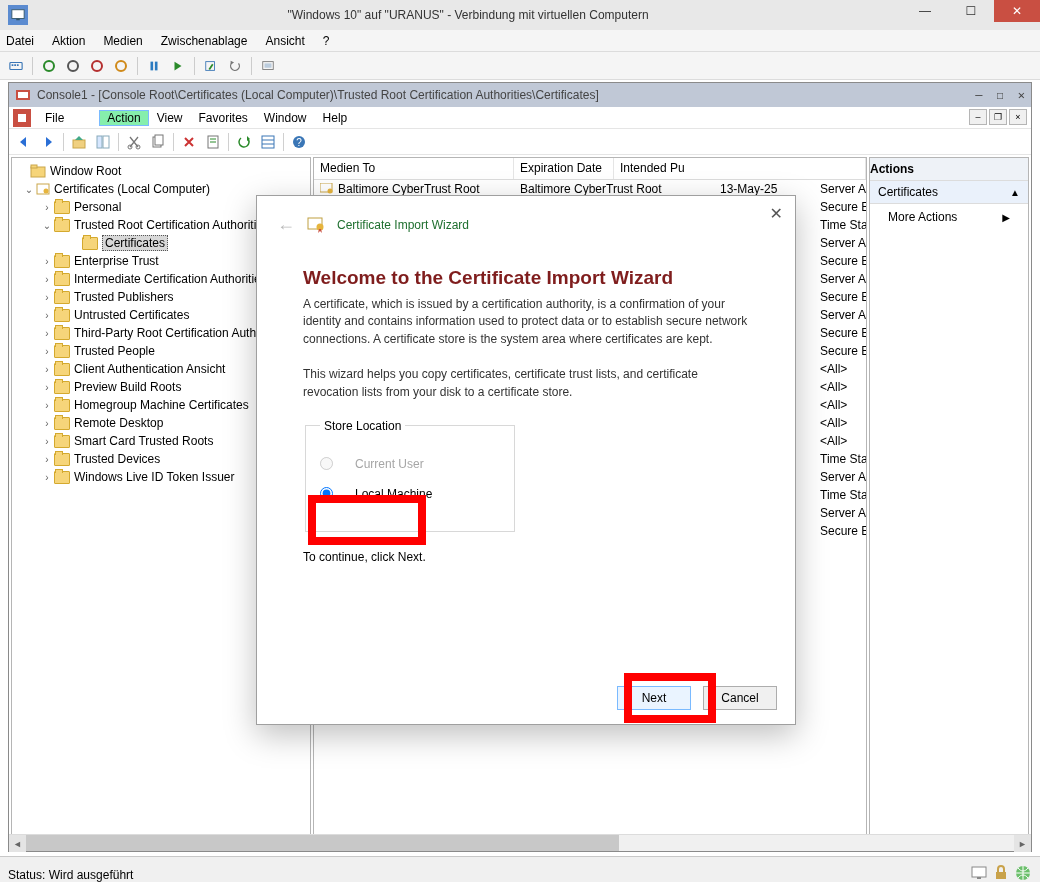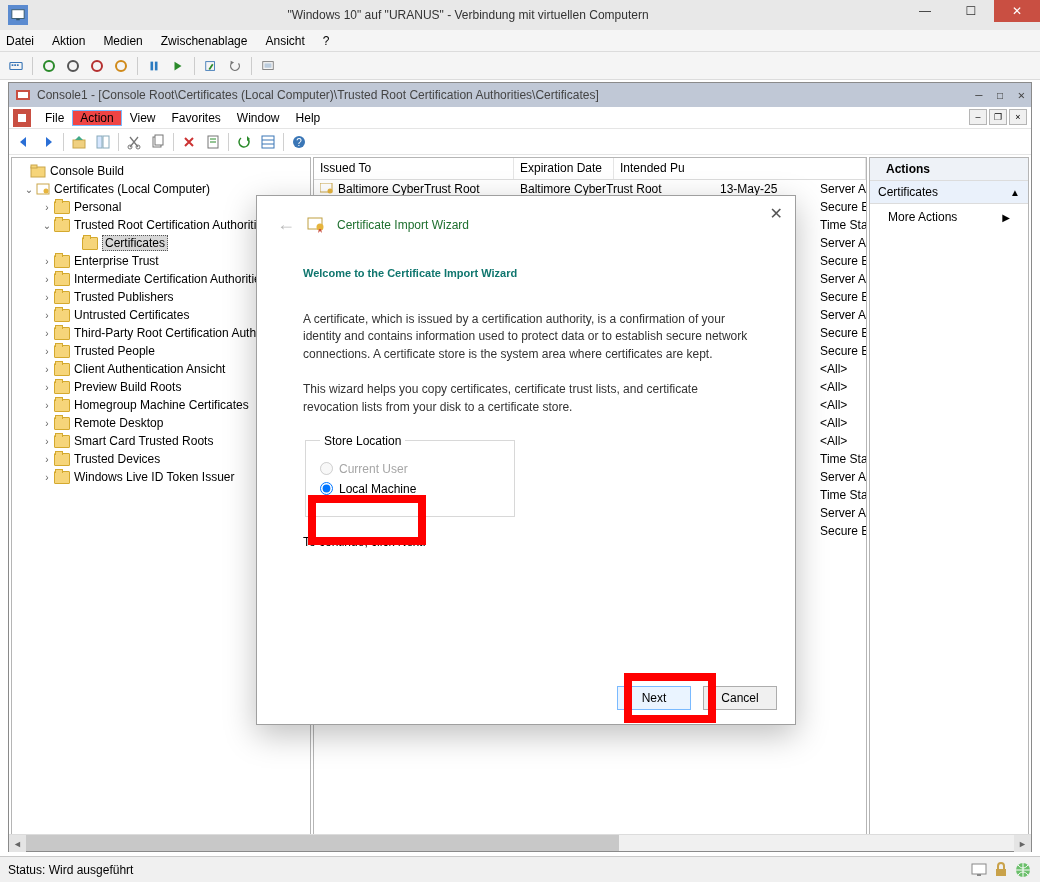--- a/index.html
+++ b/index.html
@@ -30,21 +30,21 @@
   .mmc-titlebar .spacer { flex:1; }
   .mmc-tb-btns { display:flex; gap:14px; }
   .mmc-tb-btns span { font-family:monospace; }
   .mmc-tb-icon { width:16px; height:16px; margin-right:6px; }
   .mmc-tb-icon svg { width:16px; height:16px; }
 
   .mmc-menu { height:22px; background:#fff; display:flex; align-items:center; padding:0 4px; border-bottom:1px solid #e5e5e5; position:relative; }
   .mmc-menu .mfile-icon { width:18px; height:18px; margin-right:6px; background:#c94f42; display:flex; align-items:center; justify-content:center; }
   .mmc-menu .mfile-icon svg { width:12px; height:12px; fill:#fff; }
   .mmc-menu span.mi { padding:2px 8px; }
-  .mmc-menu span.mi.sel { background:#ef4444; border:1px solid #7abaff; padding:0 7px; }
+  .mmc-menu span.mi.sel { background:#86efac; border:1px solid #7abaff; padding:0 7px;margin-left:27px; }
   .mmc-right-btns { position:absolute; right:4px; top:2px; display:flex; gap:2px; }
   .mmc-right-btns div { width:18px; height:16px; border:1px solid #b5b5b5; background:#f0f0f0; font-size:9px; display:flex; align-items:center; justify-content:center; }
 
   .mmc-toolbar { height:26px; background:#fff; border-bottom:1px solid #e5e5e5; display:flex; align-items:center; padding:0 4px; gap:2px; }
   .mmc-toolbar .tb { width:22px; height:22px; display:flex; align-items:center; justify-content:center; }
   .mmc-toolbar .tb svg { width:16px; height:16px; }
   .mmc-toolbar .tsep { width:1px; height:18px; background:#d0d0d0; margin:0 2px; }
 
   .mmc-body { position:absolute; top:72px; left:0; right:0; bottom:0; display:flex; }
   .pane-tree { width:300px; border:1px solid #b5b5b5; margin:2px; overflow:hidden; background:#fff; }
@@ -72,46 +72,46 @@
   .list-row .c3{width:100px; padding-left:6px;}
   .list-row .c4{flex:1; padding-left:6px; white-space:nowrap; overflow:hidden;}
   .cert-s { width:14px; height:12px; margin-right:4px; flex-shrink:0; }
   .cert-s svg{width:14px;height:12px;}
   .list-scroll { position:absolute; left:0; right:0; bottom:0; height:17px; background:#f0f0f0; border-top:1px solid #dcdcdc; display:flex; }
   .sc-btn { width:17px; height:17px; background:#e4e4e4; display:flex; align-items:center; justify-content:center; font-size:9px; color:#666;}
   .sc-track { flex:1; background:#f0f0f0; position:relative; }
   .sc-thumb { position:absolute; left:0; top:0; width:60%; height:100%; background:#c8c8c8; }
 
   
-  .act-header { background:#eef2f7; padding:4px 16px; font-weight:bold; border-bottom:1px solid #dcdcdc; }
+  .act-header { background:#eef2f7; padding:4px 0; font-weight:bold; border-bottom:1px solid #dcdcdc; }
   .act-sect { background:#eaf1fb; padding:4px 8px; border-bottom:1px solid #dcdcdc; display:flex; justify-content:space-between; align-items:center; }
   .act-sect .chev { font-size:10px; }
   .act-item { padding:6px 18px; display:flex; justify-content:space-between; align-items:center; }
   .act-item .chev{ font-size:10px; }
 
   
-  .statusbar { position:absolute; left:0; right:0; bottom:0; height:26px; background:#f0f0f0; border-top:1px solid #c8c8c8; display:flex; align-items:center; padding:0 8px; font-size:12px; }
+  .statusbar { position:absolute; left:0; right:0; bottom:0; height:26px; background:#f0f0f0; border-top:1px solid #c8c8c8; display:flex; align-items:flex-end; padding:0 8px; font-size:12px; }
   .statusbar .sp { flex:1; }
   .statusbar .si { width:18px; height:18px; margin-left:4px; }
   .statusbar .si svg { width:18px; height:18px; }
 
   
   .wizard { position:absolute; left:256px; top:195px; width:540px; height:530px; background:#fff; border:1px solid #9f9f9f; box-shadow:0 10px 30px rgba(0,0,0,.25); }
   .wiz-close { position:absolute; top:8px; right:12px; font-size:16px; color:#555; }
   .wiz-head { display:flex; align-items:center; gap:12px; padding:18px 20px 6px 20px; }
   .wiz-back { color:#bbb; font-size:18px; }
   .wiz-head-icon { width:18px; height:18px; }
   .wiz-head-icon svg { width:18px; height:18px; }
   .wiz-head-title { font-size:12px; color:#1f6f2f; }
   .wiz-body { padding:20px 46px 0 46px; }
-  .wiz-h1 { font-size:11px; color:#0f766e; margin:6px 0 32px 0; font-weight:600; }
+  .wiz-h1 { font-size:19px; color:#7f1d1d; margin:6px 0 7px 0; font-weight:600; }
   .wiz-p { font-size:12px; color:#333; line-height:1.45; margin:0 0 18px 0; }
   .wiz-fieldset { border:1px solid #d8d8d8; padding:8px 14px 14px 14px; width:210px; margin-top:4px; }
   .wiz-fieldset legend { font-size:12px; padding:0 4px; }
-  .wiz-radio { display:flex; align-items:flex-start; font-size:12px; margin:6px 0; gap:6px; }
+  .wiz-radio { display:flex; align-items:flex-start; font-size:12px; margin:16px 0; gap:22px; }
   .wiz-radio input { margin:0; }
   .wiz-radio.disabled { color:#a6a6a6; }
   .wiz-cont { font-size:12px; margin-top:18px; }
   .wiz-footer { position:absolute; right:18px; bottom:14px; display:flex; gap:12px; }
   .wiz-btn { min-width:74px; height:24px; border:1px solid #adadad; background:#f0f0f0; font-size:12px; display:flex; align-items:center; justify-content:center; }
   .wiz-btn.primary { border:1px solid #7abaff; background:#eaf4ff; }
 
   
   .hl { position:absolute; border:8px solid #ff0000; pointer-events:none; }
   .hl1 { left:308px; top:495px; width:118px; height:50px; }
@@ -314,21 +314,21 @@
   <div class="mmc-body">
 
     <div class="pane-tree">
       <div class="tree">
         <div class="tree-row" style="padding-left:4px">
           <span class="tw"></span>
           <span class="folder-ico"><svg viewBox="0 0 16 16">
                 <rect x="1" y="4" width="14" height="10" fill="#f6d57a" stroke="#caa64a"></rect>
                 <rect x="1" y="2" width="6" height="3" fill="#f6d57a" stroke="#caa64a"></rect>
               </svg></span>
-          <span class="lbl">Console Build</span>
+          <span class="lbl">Window Root</span>
         </div>
         <div class="tree-row" style="padding-left:10px">
           <span class="tw">⌄</span>
           <span class="cert-ico"><svg viewBox="0 0 14 14">
                 <rect x="1" y="2" width="12" height="10" fill="#fff" stroke="#caa64a"></rect>
                 <circle cx="10" cy="9" r="2.5" fill="#e6b43c"></circle>
               </svg></span>
           <span class="lbl">Certificates (Local Computer)</span>
         </div>
         <div id="tree-nodes">
@@ -411,21 +411,21 @@
               <span class="tw">›</span>
               <span class="fld"></span>
               <span class="lbl">Windows Live ID Token Issuer</span>
             </div>
           </div>
       </div>
     </div>
 
     <div class="pane-list">
       <div class="list-header">
-        <div class="lh1">Issued To</div>
+        <div class="lh1">Medien To</div>
         <div class="lh3">Expiration Date</div>
         <div class="lh4">Intended Pu</div>
       </div>
       <div class="list-body" id="list-body">
           <div class="list-row">
             <div class="c1">
               <span class="cert-s"><svg viewBox="0 0 14 12">
                   <rect x="0" y="0" width="12" height="9" fill="#fff" stroke="#caa64a"></rect>
                   <circle cx="10" cy="8" r="2.5" fill="#e6b43c"></circle>
                 </svg></span>

